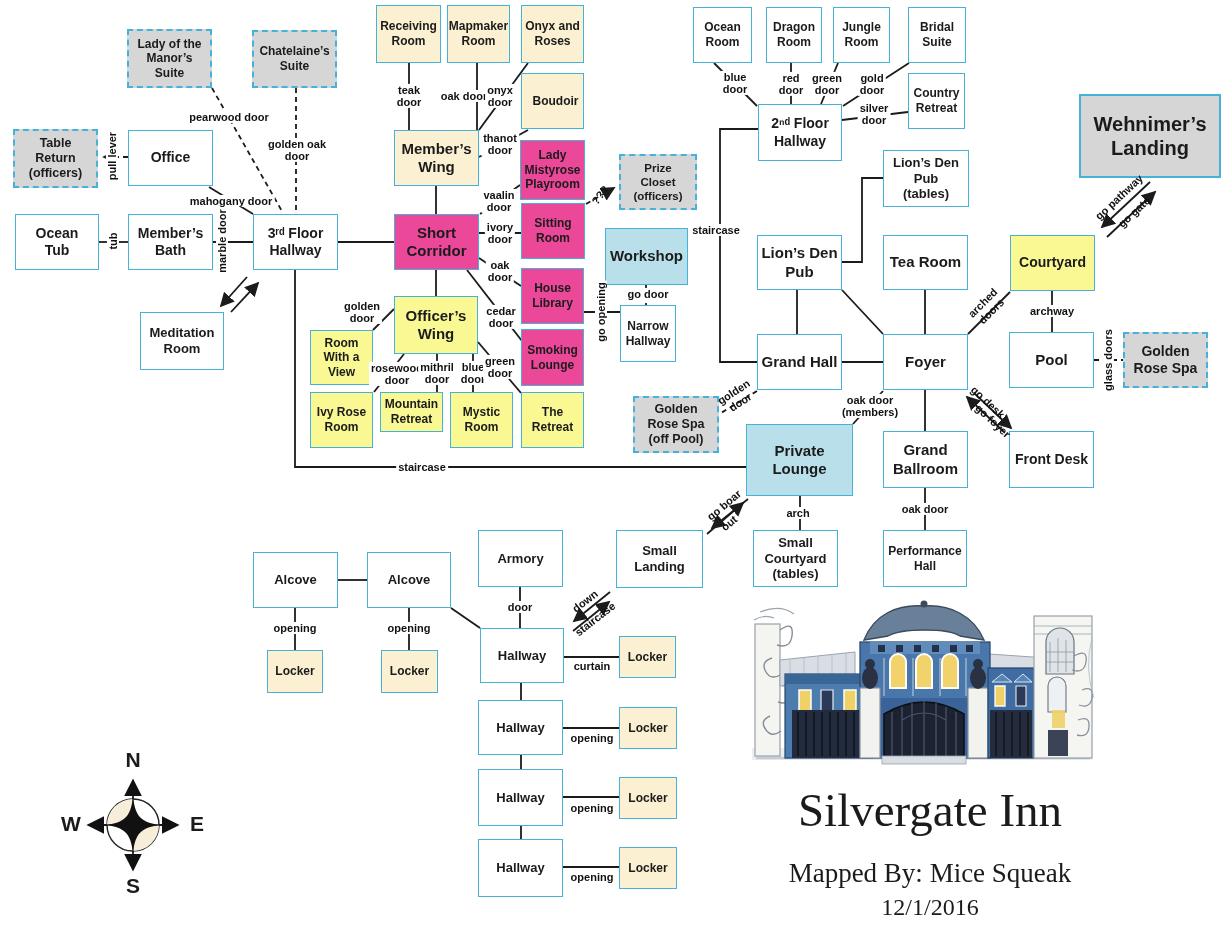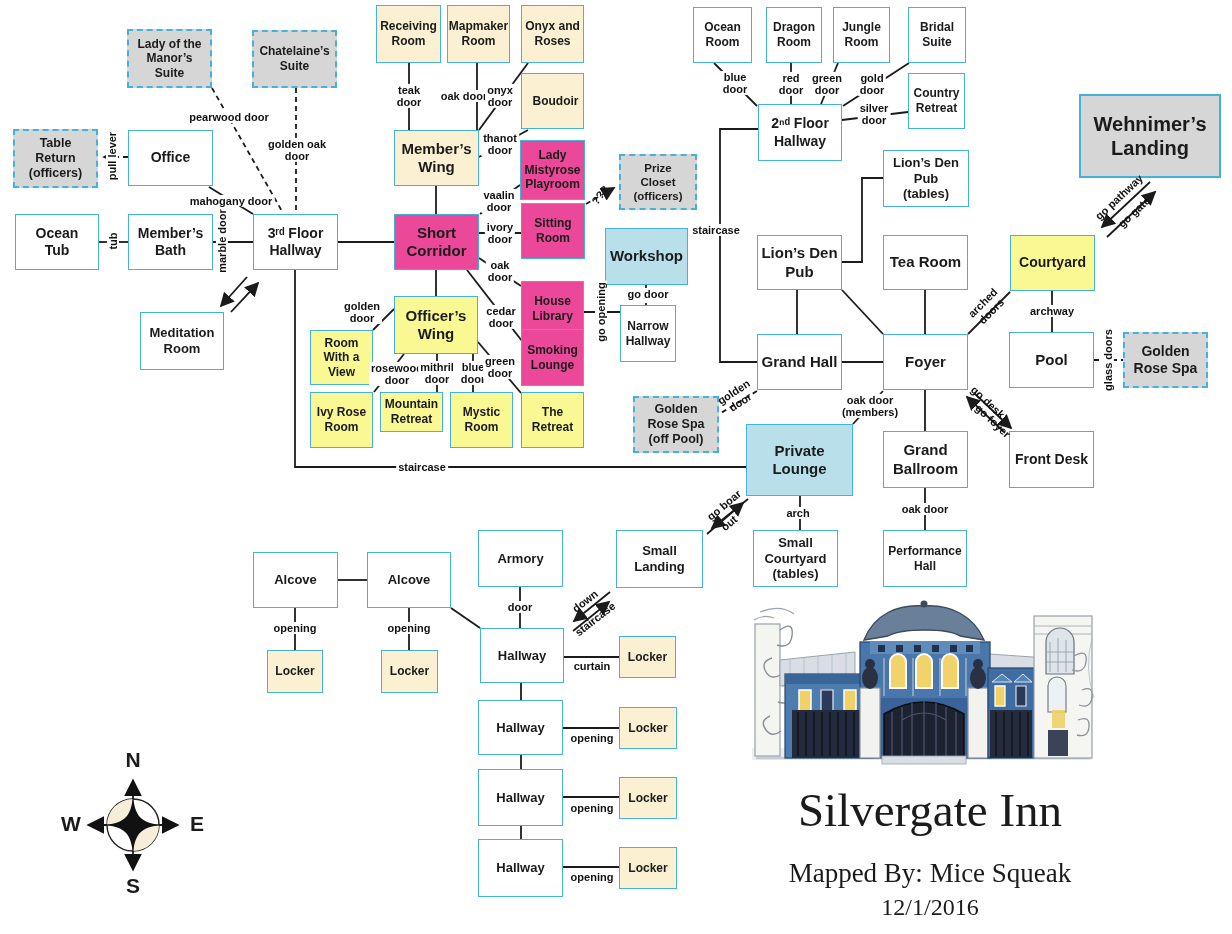--- a/index.html
+++ b/index.html
@@ -154,21 +154,21 @@
       <div class="nd t-special" style="left: 394px; top: 214px; width: 85px; height: 56px; font-size: 15px;">Short
 Corridor</div>
       <div class="nd t-special" style="left: 520px; top: 140px; width: 65px; height: 60px; font-size: 12px;">Lady
 Mistyrose
 Playroom</div>
       <div class="nd t-special" style="left: 521px; top: 203px; width: 64px; height: 56px; font-size: 12px;">Sitting
 Room</div>
       <div class="nd t-ext" style="left: 619px; top: 154px; width: 78px; height: 56px; font-size: 11.5px;">Prize
 Closet
 (officers)</div>
-      <div class="nd t-special" style="left: 521px; top: 281px; width: 63px; height: 56px; font-size: 12px;">House
+      <div class="nd t-special" style="left: 521px; top: 268px; width: 63px; height: 56px; font-size: 12px;">House
 Library</div>
       <div class="nd t-special" style="left: 521px; top: 329px; width: 63px; height: 57px; font-size: 12px;">Smoking
 Lounge</div>
       <div class="nd t-lounge" style="left: 605px; top: 228px; width: 83px; height: 57px; font-size: 15px;">Workshop</div>
       <div class="nd t-room" style="left: 620px; top: 305px; width: 56px; height: 57px; font-size: 12px;">Narrow
 Hallway</div>
       <div class="nd t-officer" style="left: 394px; top: 296px; width: 84px; height: 58px; font-size: 15px;">Officer’s
 Wing</div>
       <div class="nd t-officer" style="left: 310px; top: 330px; width: 63px; height: 55px; font-size: 12px;">Room
 With a

